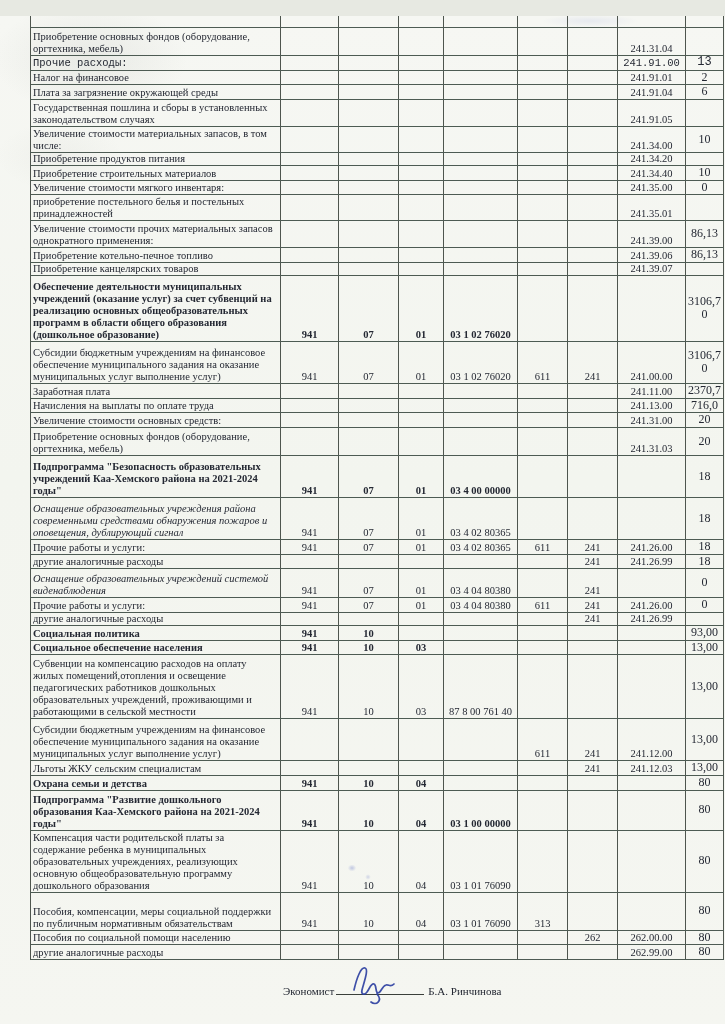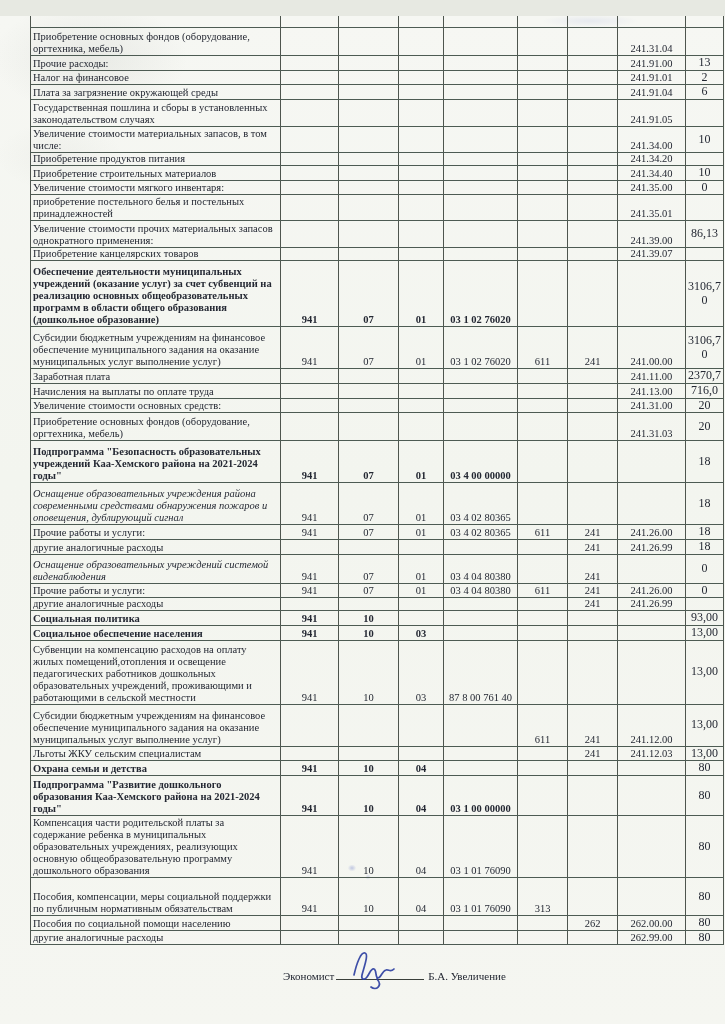--- a/index.html
+++ b/index.html
@@ -97,21 +97,21 @@
           <td class="desc">Приобретение основных фондов (оборудование, оргтехника, мебель)</td>
           <td class="code"></td>
           <td class="code"></td>
           <td class="code"></td>
           <td class="code"></td>
           <td class="code"></td>
           <td class="code"></td>
           <td class="code">241.31.04</td>
           <td class="amt"></td>
         </tr>
-        <tr class="r-normal" style="height: 11px;">
+        <tr class="r-normal" style="height: 11px; font-family: Liberation Mono, monospace;">
           <td class="desc">Прочие расходы:</td>
           <td class="code"></td>
           <td class="code"></td>
           <td class="code"></td>
           <td class="code"></td>
           <td class="code"></td>
           <td class="code"></td>
           <td class="code">241.91.00</td>
           <td class="amt">13</td>
         </tr>
@@ -205,20 +205,31 @@
         </tr>
         <tr class="r-normal" style="height: 27px;">
           <td class="desc">Увеличение стоимости прочих материальных запасов однократного применения:</td>
           <td class="code"></td>
           <td class="code"></td>
           <td class="code"></td>
           <td class="code"></td>
           <td class="code"></td>
           <td class="code"></td>
           <td class="code">241.39.00</td>
+          <td class="amt">86,13</td>
+        </tr>
+        <tr class="r-normal" style="height: 12px;">
+          <td class="desc">Приобретение котельно-печное топливо</td>
+          <td class="code"></td>
+          <td class="code"></td>
+          <td class="code"></td>
+          <td class="code"></td>
+          <td class="code"></td>
+          <td class="code"></td>
+          <td class="code">241.39.06</td>
           <td class="amt">86,13</td>
         </tr>
         <tr class="r-normal" style="height: 12px;">
           <td class="desc">Приобретение канцелярских товаров</td>
           <td class="code"></td>
           <td class="code"></td>
           <td class="code"></td>
           <td class="code"></td>
           <td class="code"></td>
           <td class="code"></td>
@@ -488,16 +499,16 @@
           <td class="code"></td>
           <td class="code">262.99.00</td>
           <td class="amt">80</td>
         </tr>
       </tbody>
   </table>
 
   <div class="footer">
     <span>Экономист</span><span class="sig-line"><svg width="56" height="40" viewBox="0 0 56 40">
         <path d="M4 26 C7 13 11 3 15 4 C19 5 14 18 12 26 C11 30 14 32 17 28 C20 24 21 19 24 20 C27 21 25 29 28 29 C31 29 32 22 36 21 C39 20 40 24 44 20 M27 30 C33 37 26 42 21 38" fill="none" stroke="#2a3da0" stroke-width="1.7" stroke-linecap="round" opacity="0.9"></path>
-      </svg></span><span>Б.А. Увеличение</span>
+      </svg></span><span>Б.А. Ринчинова</span>
   </div>
 
 </div>
 
 </body></html>

